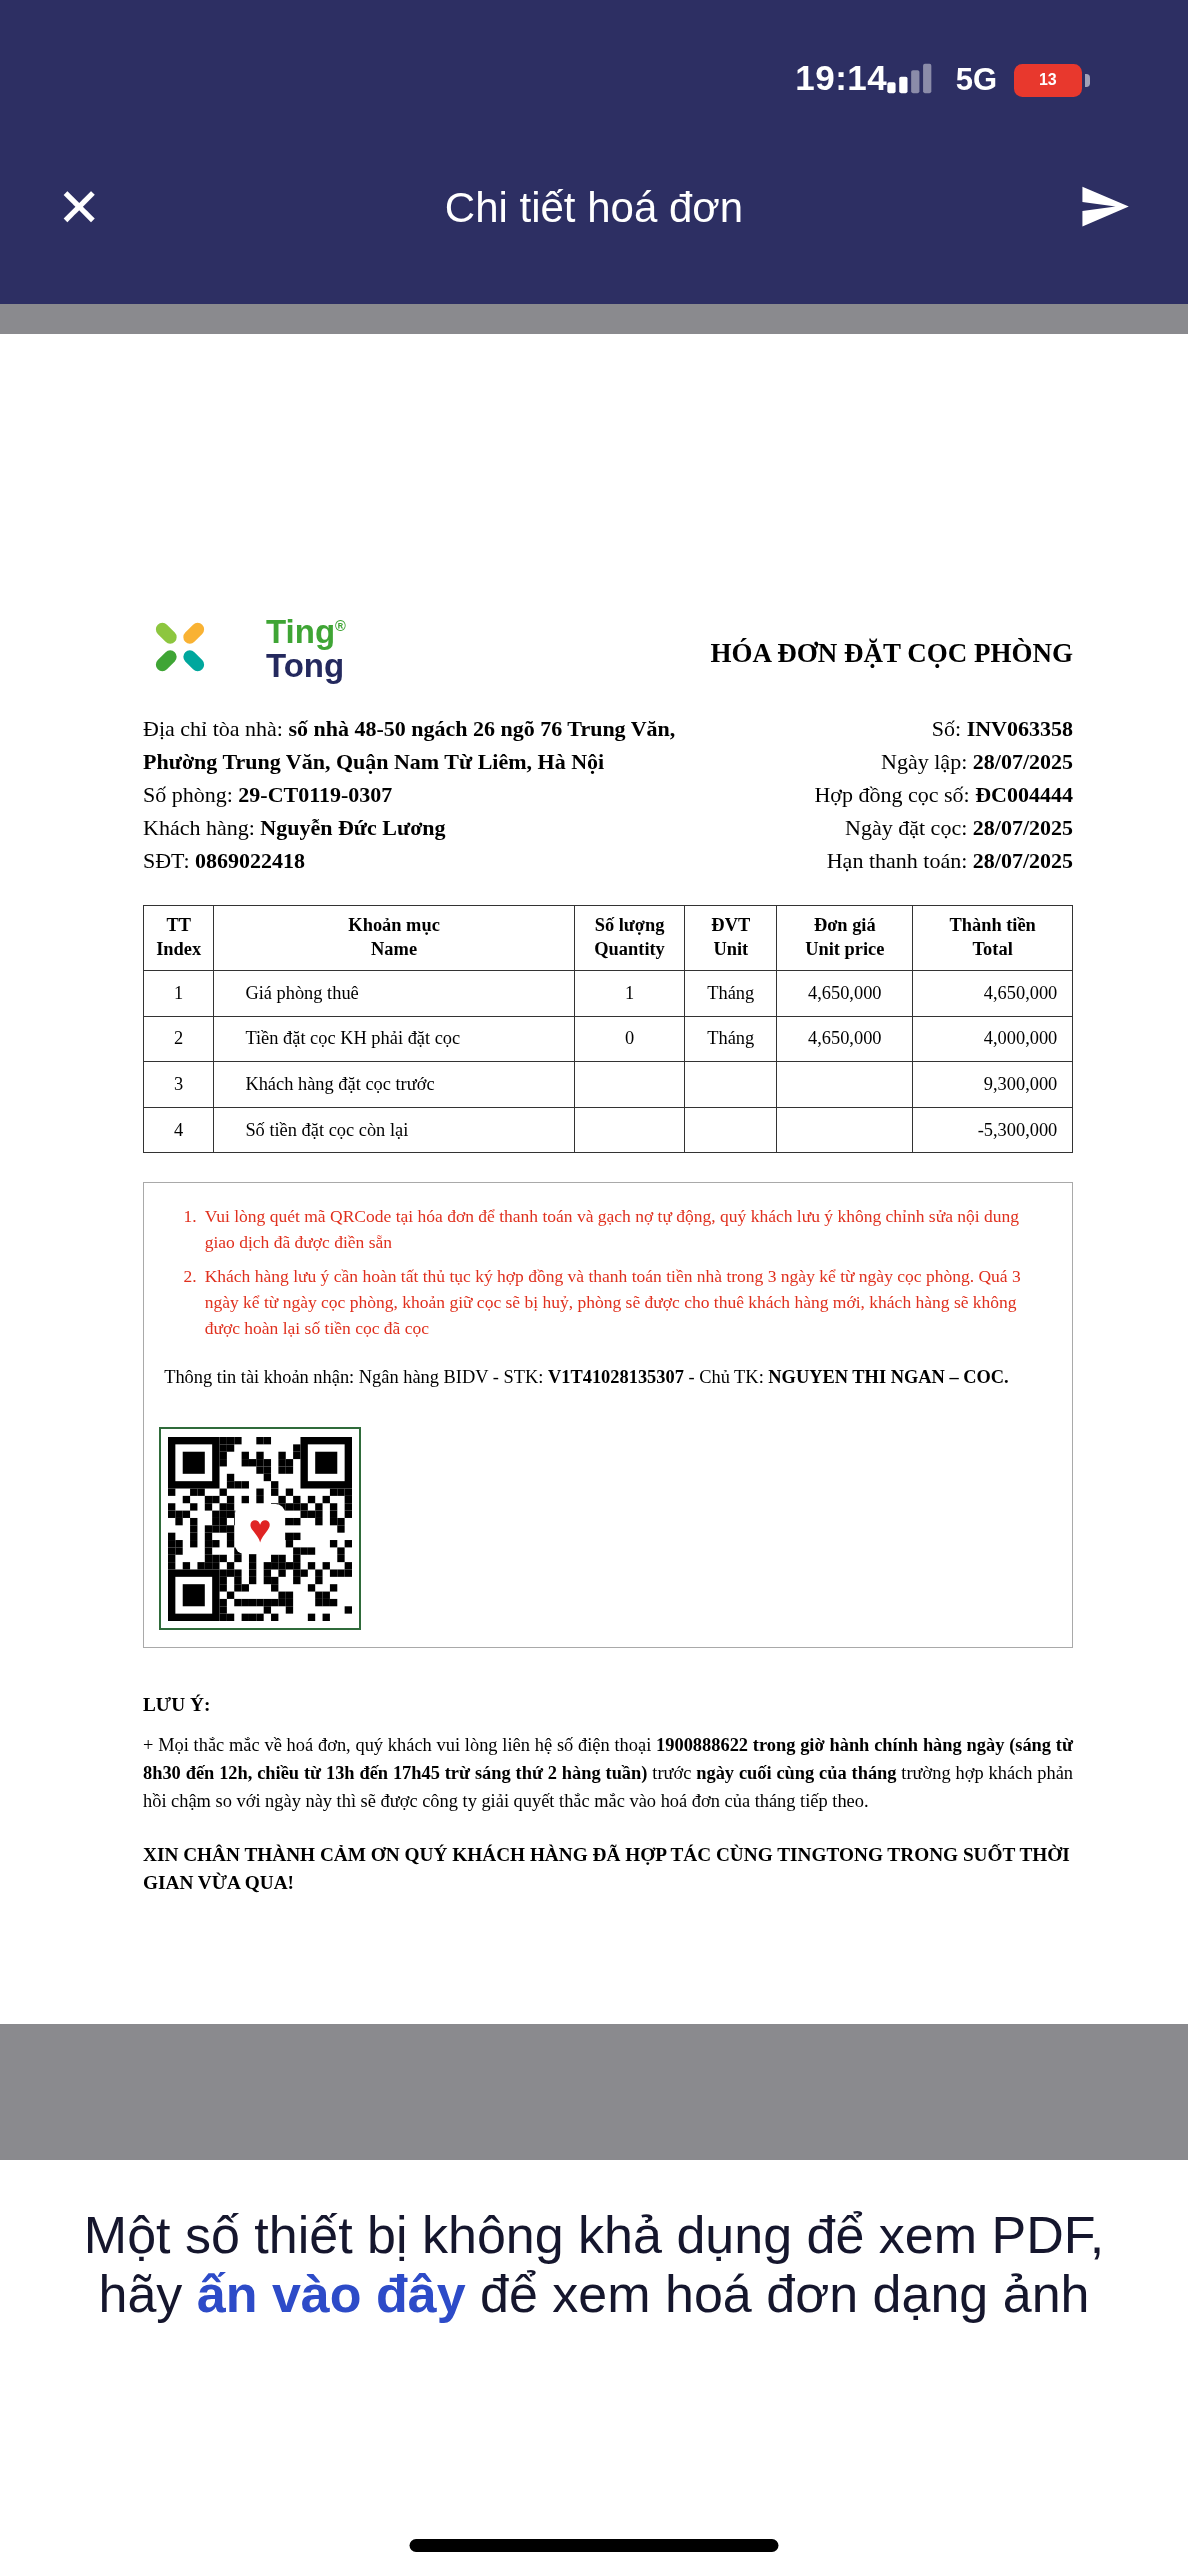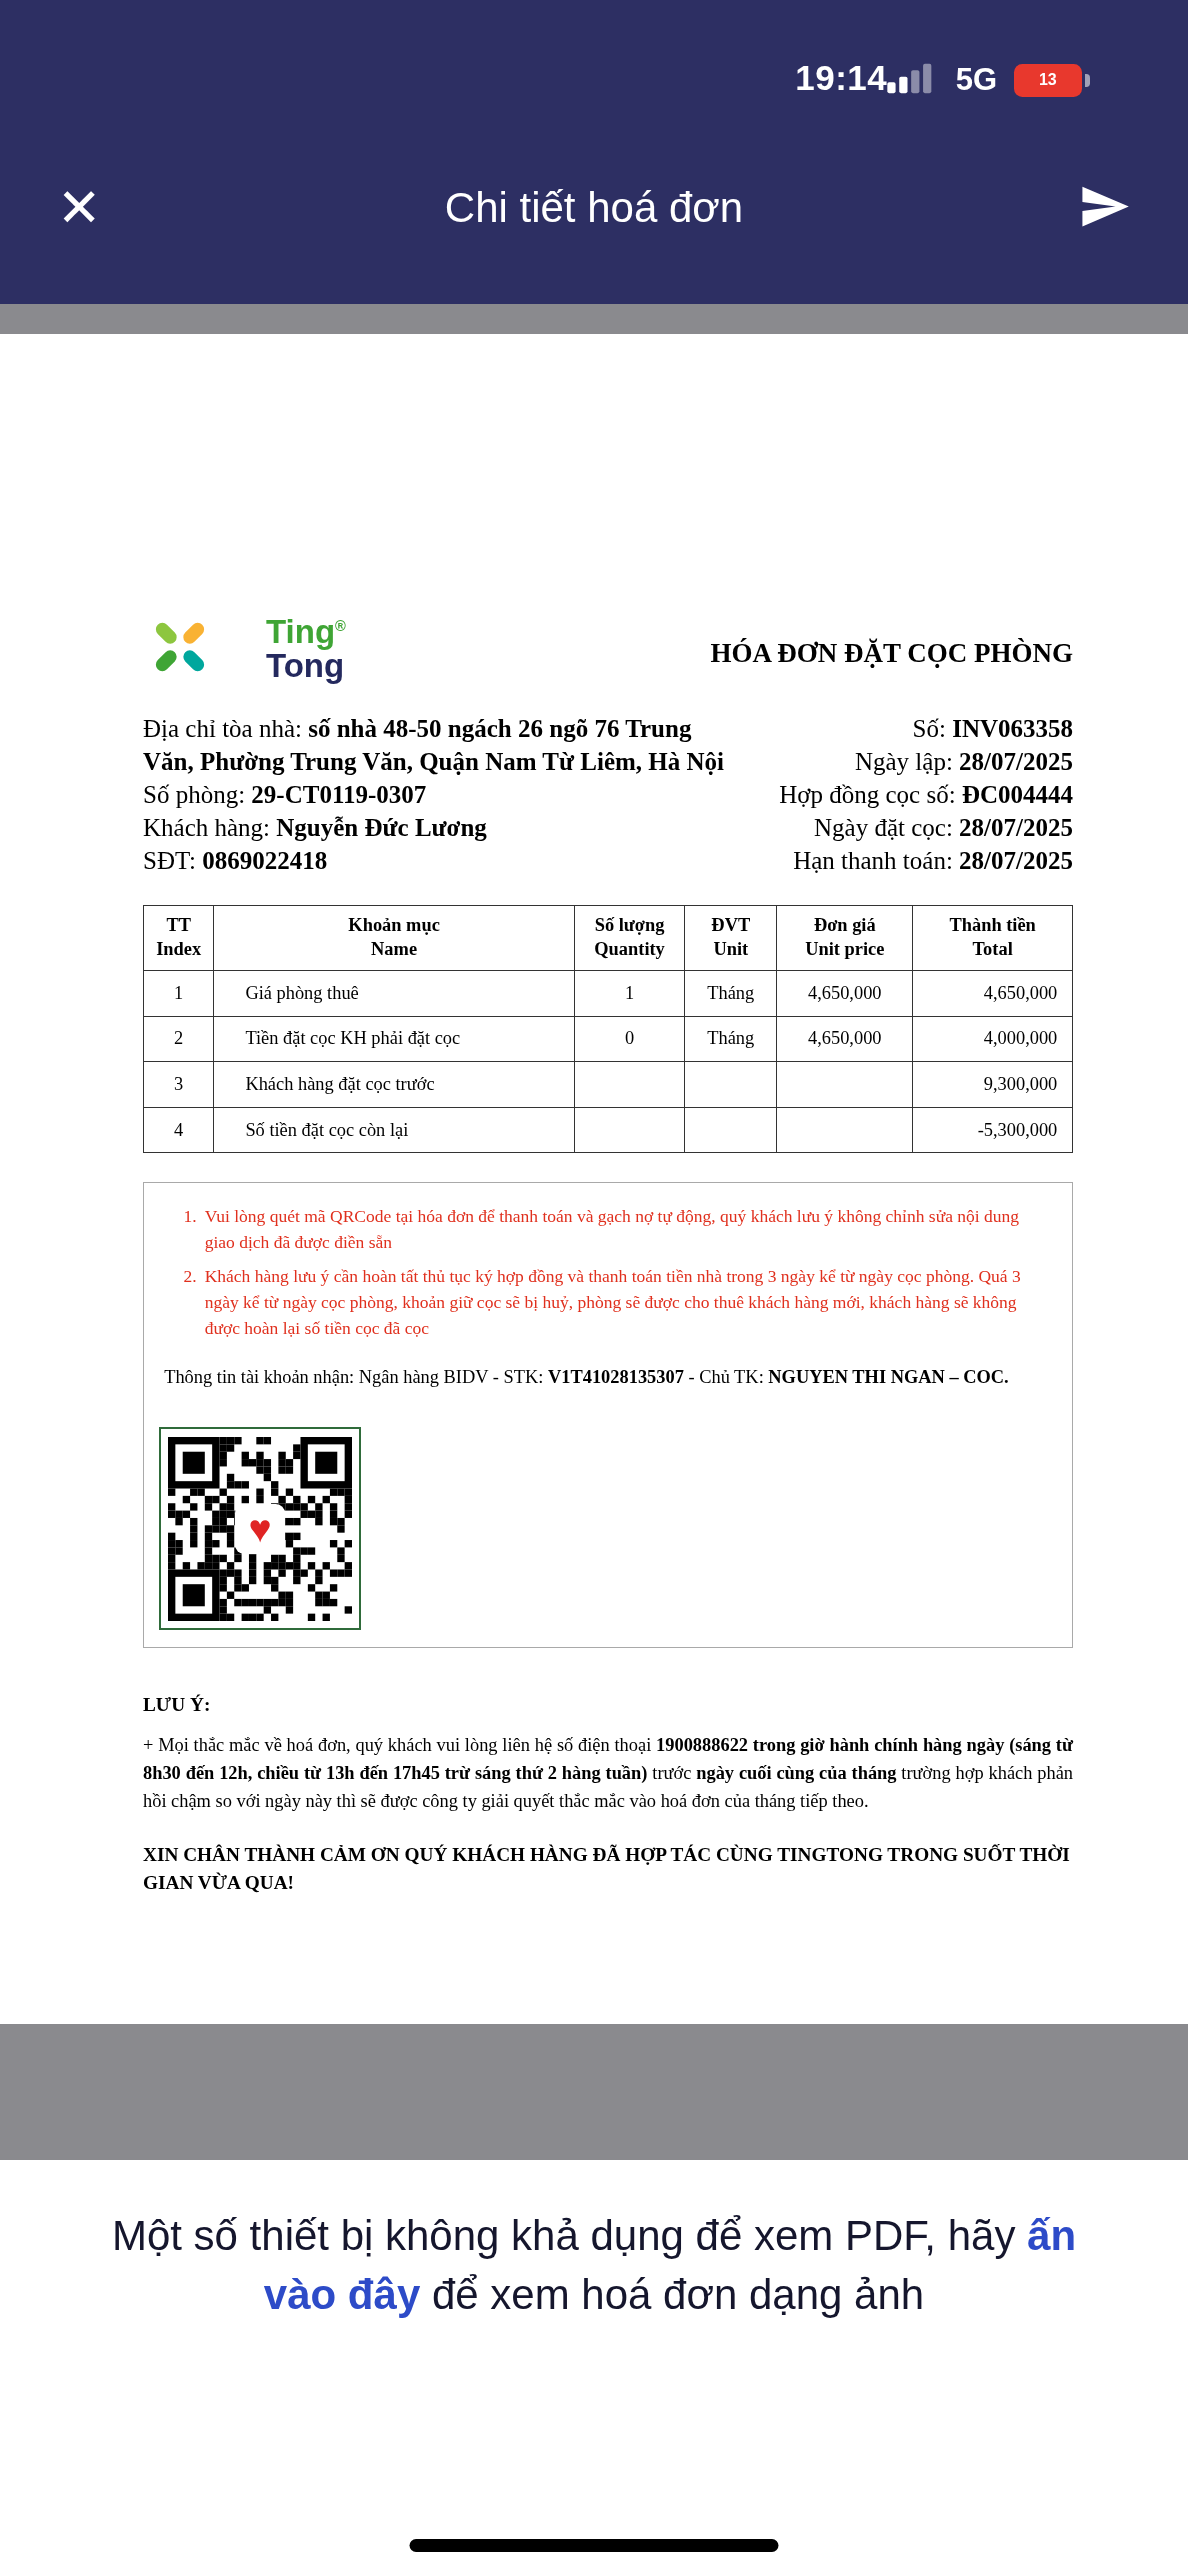--- a/index.html
+++ b/index.html
@@ -44,21 +44,21 @@
     margin-top:29.5px;width:1188px;height:1690px;background:#fff;box-sizing:border-box;
     padding:276px 115px 0 143px;color:#000;font-family:"Liberation Serif",serif;
   }
   .brand-row{display:flex;justify-content:space-between;align-items:flex-start;}
   .brand{display:flex;align-items:center;gap:13px;}
   .brand-text{line-height:1.02;font-weight:700;font-size:33px;font-family:"Liberation Sans",sans-serif;margin-left:36px;}
   .brand-ting{color:#3fa535;}
   .brand-tong{color:#24295e;}
   .brand-reg{font-size:14.7px;vertical-align:super;}
   .doc-title{font-size:27px;font-weight:700;margin-top:28px;}
-  .info-row{display:flex;justify-content:space-between;margin-top:24px;font-size:25px;line-height:33px;}
+  .info-row{display:flex;justify-content:space-between;margin-top:24px;font-size:22px;line-height:33px;}
   .info-left{width:599px;}
   .info-right{text-align:right;}
   
   table{border-collapse:collapse;width:100%;margin-top:28px;font-size:18.4px;}
   th,td{border:0.9px solid #333;padding:1.8px 9.2px;}
   th{font-weight:700;text-align:center;line-height:1.3;height:61px;font-size:18.4px;}
   tbody td{height:41px;}
   tbody td:nth-child(1){text-align:center;width:53px;}
   tbody td:nth-child(2){text-align:left;width:409px;padding-left:31px;}
   tbody td:nth-child(3){text-align:center;width:98px;}
@@ -85,21 +85,21 @@
     background:#fff;width:50px;height:50px;border-radius:9.2px;
     display:flex;align-items:center;justify-content:center;
     color:#e02424;font-size:39px;line-height:1;
   }
   .luu-y{margin-top:46px;font-weight:700;font-size:19.3px;}
   .notice{margin-top:14.7px;font-size:18.4px;line-height:28px;text-align:justify;}
   .thanks{margin-top:26px;font-weight:700;font-size:19.3px;line-height:28.6px;}
   
   .app-footer{height:416px;background:#fff;position:relative;padding-top:46px;box-sizing:border-box;}
   .footer-msg{
-    margin:0 auto;width:1041px;text-align:center;font-size:42px;line-height:59px;color:#15162d;
+    margin:0 auto;width:1041px;text-align:center;font-size:52px;line-height:59px;color:#15162d;
   }
   .footer-msg .link{color:#2d4bc8;font-weight:700;cursor:pointer;}
   .home-indicator{
     position:absolute;bottom:24px;left:50%;transform:translateX(-50%);
     width:369px;height:13px;border-radius:7.4px;background:#000;
   }
 </style>
 </head>
 <body>
 

